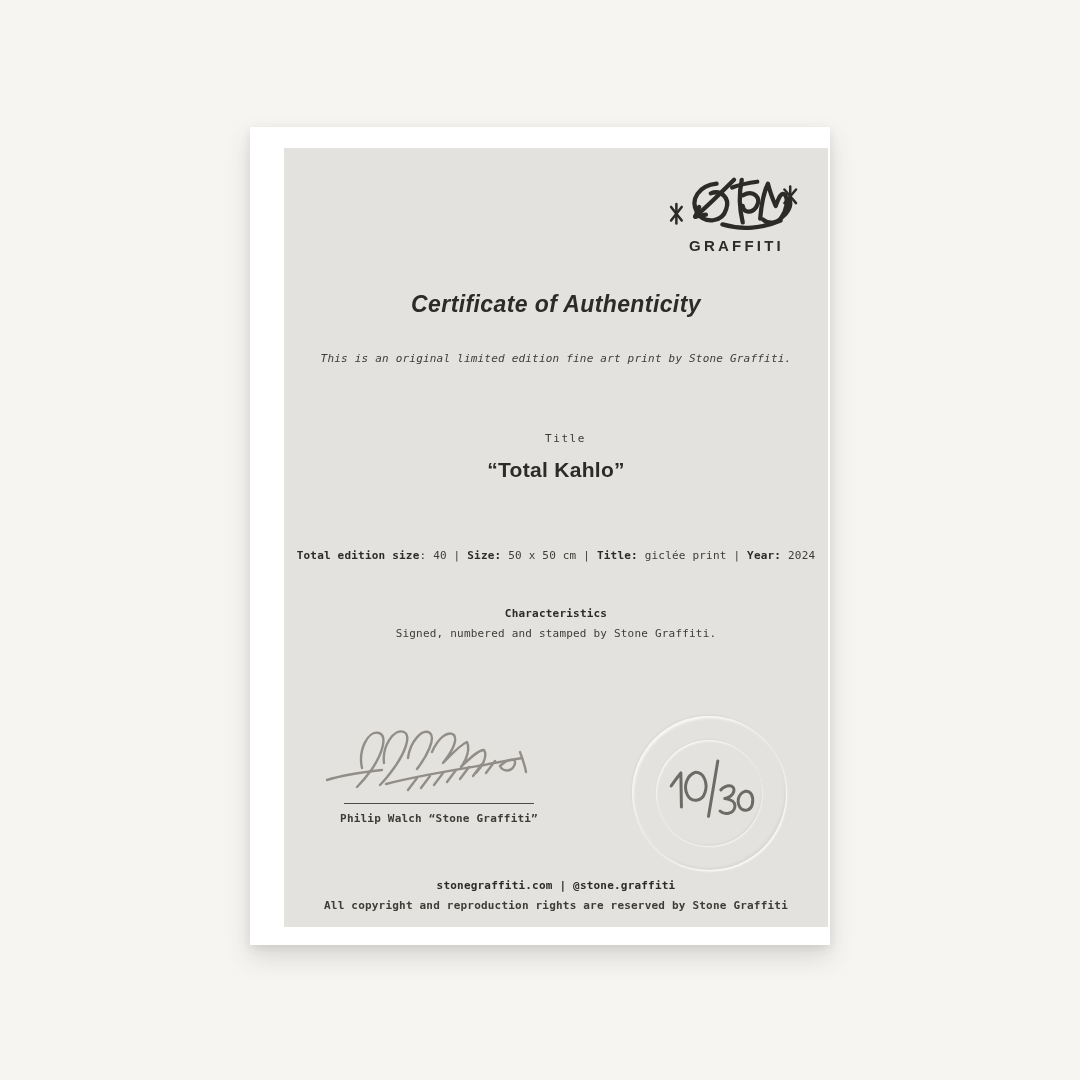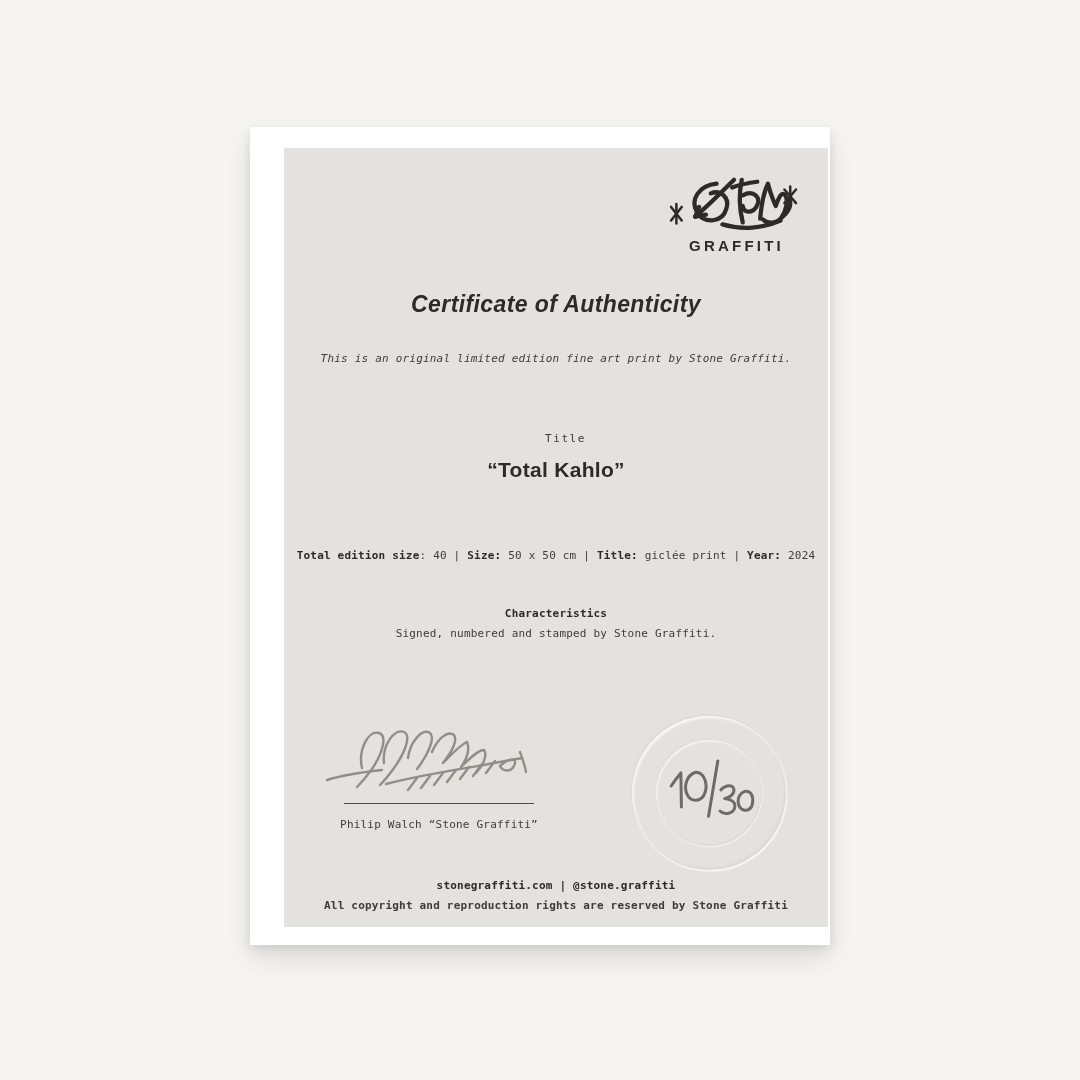--- a/index.html
+++ b/index.html
@@ -47,21 +47,21 @@
   .cert-subtitle{top:204px;font-style:italic;}
   .art-label{top:284px;letter-spacing:1.6px;margin-left:19px;}
   .art-name{top:310px;font-size:21px;font-weight:bold;color:var(--ink);letter-spacing:0.3px;}
   .edition-line{top:401px;white-space:nowrap;}
   .chars{top:456px;line-height:20px;}
   .chars .h{font-weight:bold;color:var(--ink);}
   
   .sig-block{position:absolute;left:35px;top:568px;width:240px;text-align:center;}
   .sig-scribble{display:block;margin:0 auto -8px auto;}
   .sig-line{width:190px;margin:0 auto;border-bottom:1.4px solid #4e4c47;height:0;}
-  .sig-name{margin-top:14px;}
+  .sig-name{margin-top:8px;font-weight:bold;}
   
   .stamp{
     position:absolute;left:348px;top:568px;width:154px;height:154px;border-radius:50%;
     box-shadow:
       inset 1.5px 2px 3px rgba(255,255,255,0.85),
       inset -1.5px -2px 3px rgba(0,0,0,0.045),
       1px 1.5px 2px rgba(255,255,255,0.9),
       -1px -1.5px 2px rgba(0,0,0,0.035);
   }
   .stamp::after{

